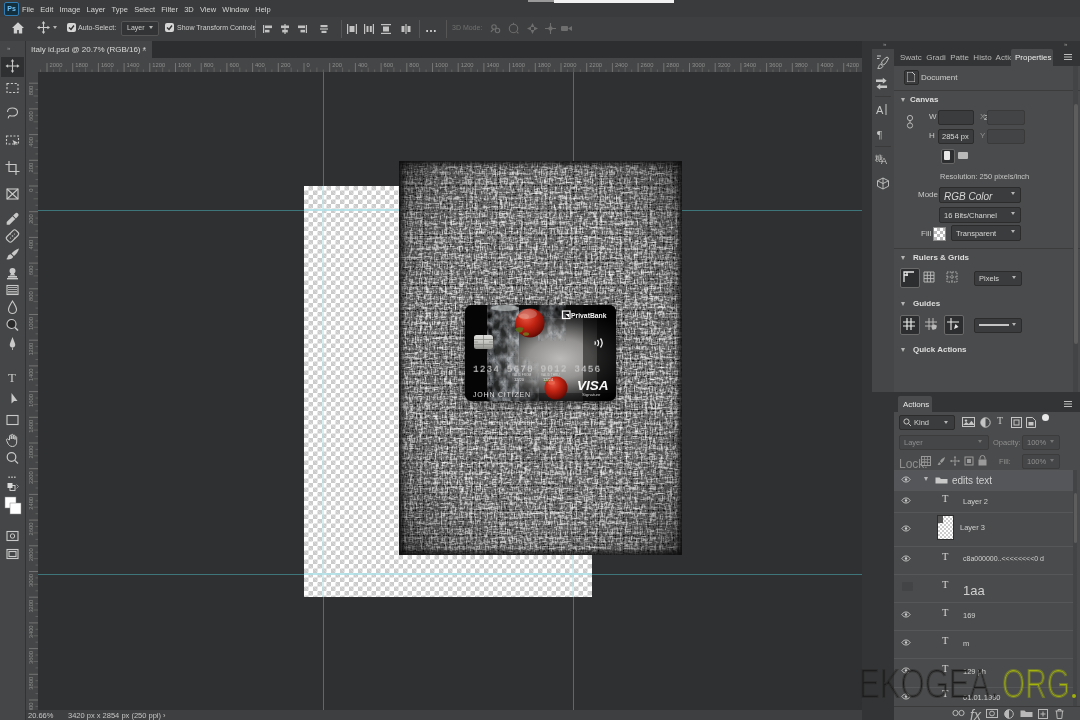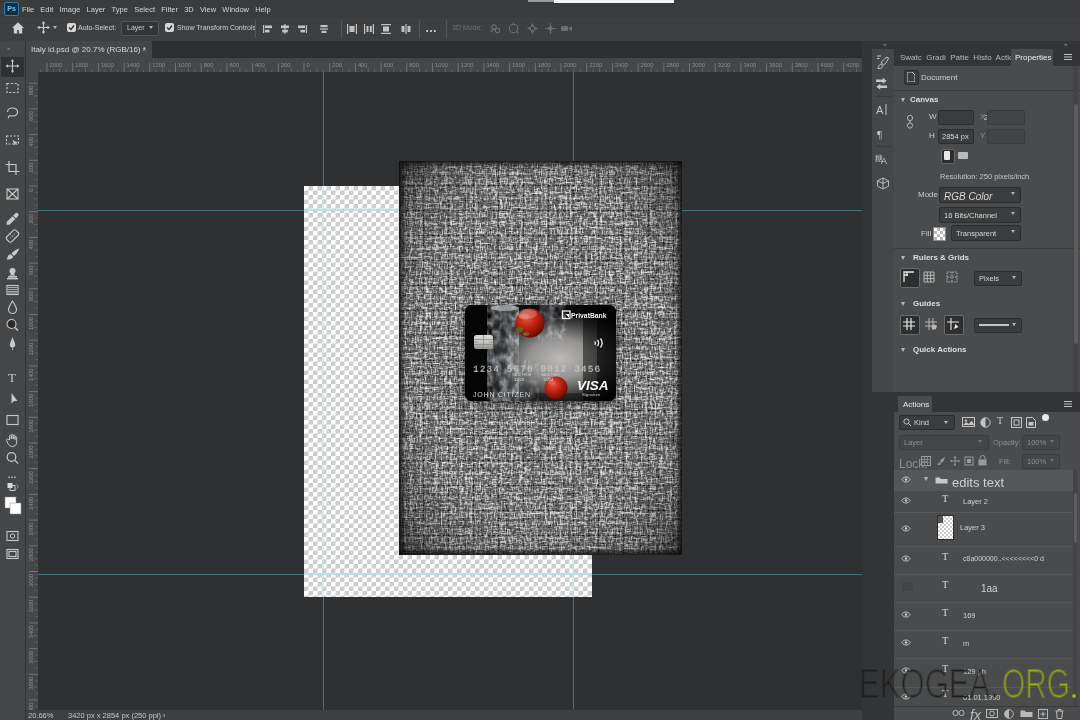--- a/index.html
+++ b/index.html
@@ -930,21 +930,21 @@
       <div style="position:absolute;left:7px;top:80px;">
         <svg width="10" height="7" viewBox="0 0 12 8">
           <path d="M1 4C2.5 1.8 4 1 6 1s3.5.8 5 3C9.5 6.2 8 7 6 7S2.5 6.2 1 4z" fill="none" stroke="#c9c9c9" stroke-width="1.1"></path>
           <circle cx="6" cy="4" r="1.5" fill="#c9c9c9"></circle>
         </svg>
       </div>
       <div style="position:absolute;left:30px;top:78px;font-size:8px;color:#b5b5b5;">▾</div>
       <svg style="position:absolute;left:41px;top:80px;" width="13" height="9">
         <path d="M0.5 1.5h4l1.5 1.5h6.5v4.5h-12z" fill="#c9c9c9"></path>
       </svg>
-      <div style="position:absolute;left:58px;top:79px;font-size:13px;color:#d0d0d0;">edits text</div>
+      <div style="position:absolute;left:58px;top:79px;font-size:10px;color:#d0d0d0;">edits text</div>
       <div style="position:absolute;left:7px;top:101px;">
         <svg width="10" height="7" viewBox="0 0 12 8">
           <path d="M1 4C2.5 1.8 4 1 6 1s3.5.8 5 3C9.5 6.2 8 7 6 7S2.5 6.2 1 4z" fill="none" stroke="#c9c9c9" stroke-width="1.1"></path>
           <circle cx="6" cy="4" r="1.5" fill="#c9c9c9"></circle>
         </svg>
       </div>
       <div style="position:absolute;left:48px;top:97px;font-size:10.5px;color:#d4d4d4;font-family:'Liberation Serif',serif;">T</div>
       <div style="position:absolute;left:69px;top:101px;font-size:7.5px;color:#d0d0d0;">Layer 2</div>
       <div style="position:absolute;left:7px;top:129px;">
         <svg width="10" height="7" viewBox="0 0 12 8">
@@ -958,21 +958,21 @@
       <div style="position:absolute;left:7px;top:159px;">
         <svg width="10" height="7" viewBox="0 0 12 8">
           <path d="M1 4C2.5 1.8 4 1 6 1s3.5.8 5 3C9.5 6.2 8 7 6 7S2.5 6.2 1 4z" fill="none" stroke="#c9c9c9" stroke-width="1.1"></path>
           <circle cx="6" cy="4" r="1.5" fill="#c9c9c9"></circle>
         </svg>
       </div>
       <div style="position:absolute;left:48px;top:155px;font-size:10.5px;color:#d4d4d4;font-family:'Liberation Serif',serif;">T</div>
       <div style="position:absolute;left:69px;top:159px;font-size:7px;color:#d0d0d0;">c8a000000..&lt;&lt;&lt;&lt;&lt;&lt;&lt;&lt;0 d</div>
       <div style="position:absolute;left:8px;top:186px;width:11px;height:9px;background:#434445;border-radius:1px;"></div>
       <div style="position:absolute;left:48px;top:183px;font-size:10.5px;color:#d4d4d4;font-family:'Liberation Serif',serif;">T</div>
-      <div style="position:absolute;left:87px;top:187px;font-size:10px;color:#d0d0d0;">1aa</div>
+      <div style="position:absolute;left:69px;top:187px;font-size:13px;color:#d0d0d0;">1aa</div>
       <div style="position:absolute;left:7px;top:215px;">
         <svg width="10" height="7" viewBox="0 0 12 8">
           <path d="M1 4C2.5 1.8 4 1 6 1s3.5.8 5 3C9.5 6.2 8 7 6 7S2.5 6.2 1 4z" fill="none" stroke="#c9c9c9" stroke-width="1.1"></path>
           <circle cx="6" cy="4" r="1.5" fill="#c9c9c9"></circle>
         </svg>
       </div>
       <div style="position:absolute;left:48px;top:211px;font-size:10.5px;color:#d4d4d4;font-family:'Liberation Serif',serif;">T</div>
       <div style="position:absolute;left:69px;top:215px;font-size:7.5px;color:#d0d0d0;">169</div>
       <div style="position:absolute;left:7px;top:243px;">
         <svg width="10" height="7" viewBox="0 0 12 8">

